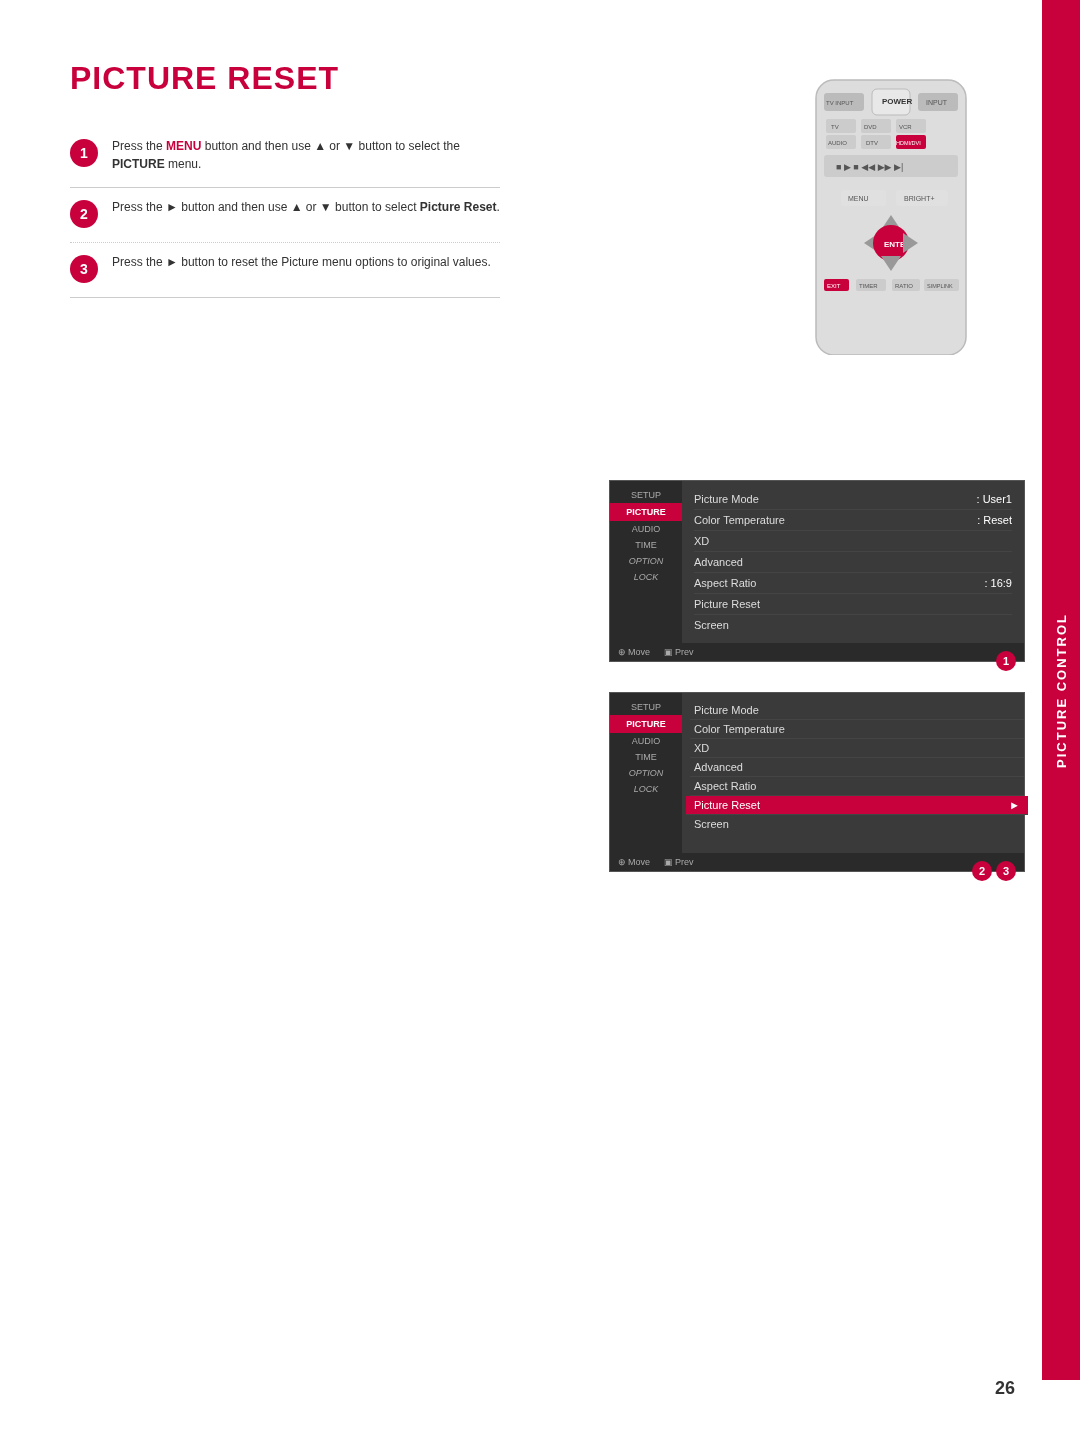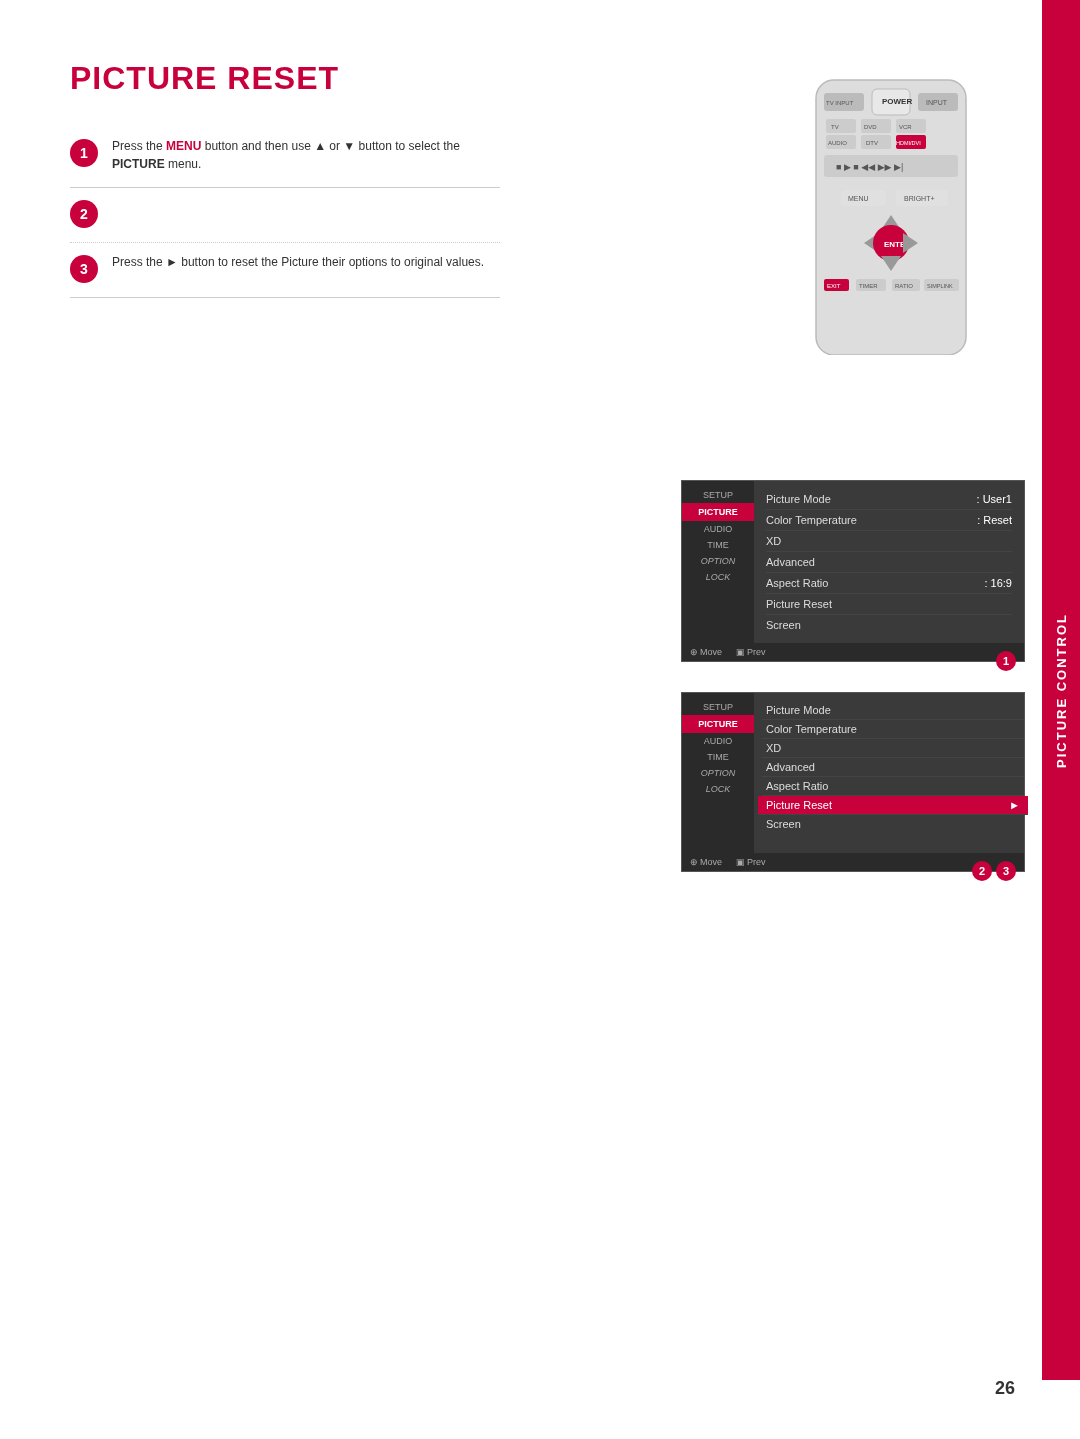--- a/index.html
+++ b/index.html
@@ -129,21 +129,21 @@
     .remote-svg-container {
       width: 200px;
       margin: 0 auto;
     }
 
     
     .screenshots-area {
       position: absolute;
       top: 480px;
       right: 55px;
-      width: 344px;
+      width: 416px;
     }
 
     .screenshot-box {
       background: #3a3a3a;
       border: 1px solid #555;
       margin-bottom: 8px;
       position: relative;
     }
 
     .screenshot-inner {
@@ -271,26 +271,29 @@
 
       <div class="step-item">
         <div class="step-circle">1</div>
         <div class="step-text">
           Press the <span class="highlight-pink">MENU</span> button and then use ▲ or ▼ button to select the <span class="highlight-bold">PICTURE</span> menu.
         </div>
       </div>
 
       <div class="step-item dotted">
         <div class="step-circle">2</div>
+        <div class="step-text">
+          Press the ► button and then use ▲ or ▼ button to select <span class="highlight-bold">Picture Reset</span>.
+        </div>
       </div>
 
       <div class="step-item">
         <div class="step-circle">3</div>
         <div class="step-text">
-          Press the ► button to reset the Picture their options to original values.
+          Press the ► button to reset the Picture menu options to original values.
         </div>
       </div>
 
     </div>
   </div>
 
   <div class="remote-area">
     <div class="remote-svg-container">
       <svg width="190" height="280" viewBox="0 0 190 280" xmlns="http://www.w3.org/2000/svg">
 

